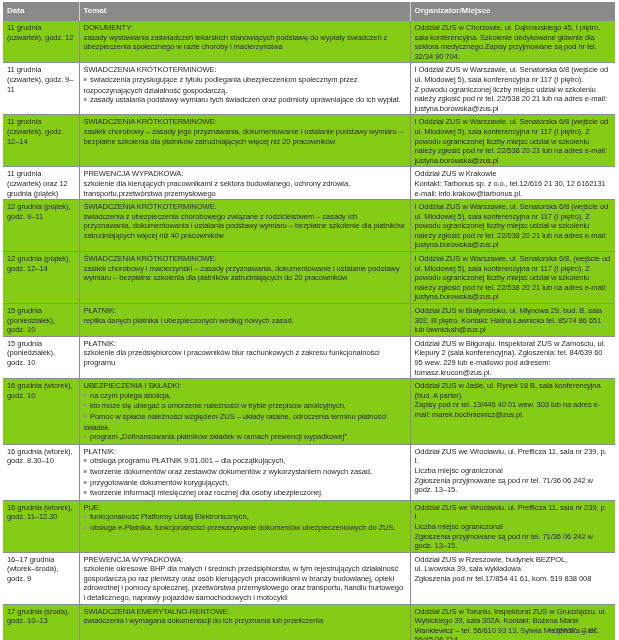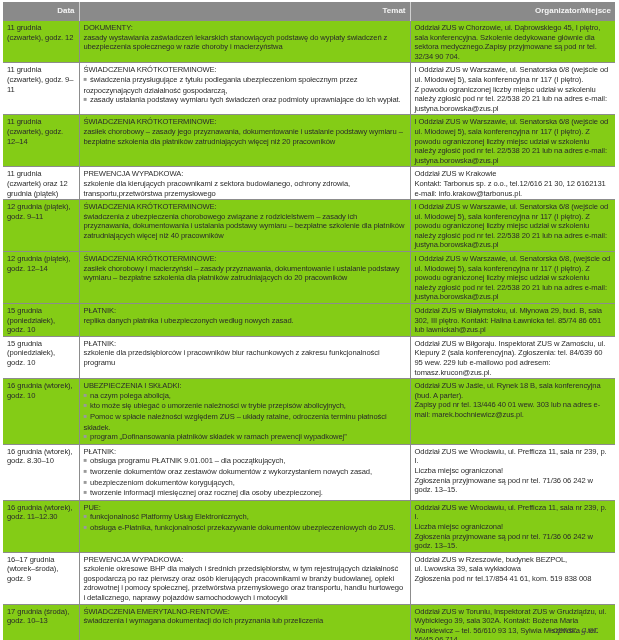--- a/index.html
+++ b/index.html
@@ -2,21 +2,21 @@
 <html><head>
 <meta charset="utf-8">
 <style>
   html, body { margin: 0; padding: 0; background: #ffffff; }
   body { width: 619px; height: 640px; overflow: hidden; font-family: "Liberation Sans", sans-serif; color: #2b2b2b; }
   .wrap { position: absolute; left: 3px; top: 2px; width: 612px; }
   table { border-collapse: collapse; width: 612px; table-layout: fixed; font-size: 7.6px; line-height: 9.6px; }
   col.c-date { width: 76px; }
   col.c-topic { width: 331px; }
   col.c-org { width: 205px; }
-  th { background: #8a8a8a; color: #f4f4f4; text-align: right; font-weight: bold; padding: 3px 4px; font-size: 8px; height: 12px; border-right: 1px solid #d0d0d0; }
+  th { background: #8a8a8a; color: #f4f4f4; text-align: left; font-weight: bold; padding: 3px 4px; font-size: 8px; height: 12px; border-right: 1px solid #d0d0d0; }
   th:last-child { border-right: none; }
   td { vertical-align: top; padding: 2px 4px 1px 4px; border-top: 1px solid #8c8c8c; border-right: 1px solid #8c8c8c; letter-spacing: -0.1px; }
   td:last-child { border-right: none; }
   tr.gray td { background: #84cc16; }
   tr.white td { background: #ffffff; }
   tbody tr:last-child td { border-bottom: 1px solid #8c8c8c; }
   .heading { display: block; }
   .line { display: block; }
   .bullet::before { content: "\25A0"; color: #9a9a9a; font-size: 6px; margin-right: 3px; position: relative; top: -1px; }
   .credit { position: absolute; right: 20px; top: 624px; font-family: "Liberation Serif", serif; font-style: italic; font-size: 10px; color: #444; }
@@ -117,21 +117,21 @@
           </td>
           <td style="white-space: pre-line;">Oddział ZUS w Jaśle, ul. Rynek 18 B, sala konferencyjna (bud. A parter).
 Zapisy pod nr tel. 13/446 40 01 wew. 303 lub na adres e-mail: marek.bochniewicz@zus.pl.</td>
         </tr>
         <tr class="white">
           <td>16 grudnia (wtorek), godz. 8.30–10</td>
           <td>
             <span class="heading">PŁATNIK:</span>
             <span class="line bullet"><span>obsługa programu PŁATNIK 9.01.001 – dla początkujących,</span></span>
             <span class="line bullet"><span>tworzenie dokumentów oraz zestawów dokumentów z wykorzystaniem nowych zasad,</span></span>
-            <span class="line bullet"><span>ubezpieczeniom dokumentów korygujących,</span></span>
+            <span class="line bullet"><span>przygotowanie dokumentów korygujących,</span></span>
             <span class="line bullet"><span>tworzenie informacji miesięcznej oraz rocznej dla osoby ubezpieczonej.</span></span>
           </td>
           <td style="white-space: pre-line;">Oddział ZUS we Wrocławiu, ul. Prefficza 11, sala nr 239, p. I.
 Liczba miejsc ograniczona!
 Zgłoszenia przyjmowane są pod nr tel. 71/36 06 242 w godz. 13–15.</td>
         </tr>
         <tr class="gray">
           <td>16 grudnia (wtorek), godz. 11–12.30</td>
           <td>
             <span class="heading">PUE:</span>

